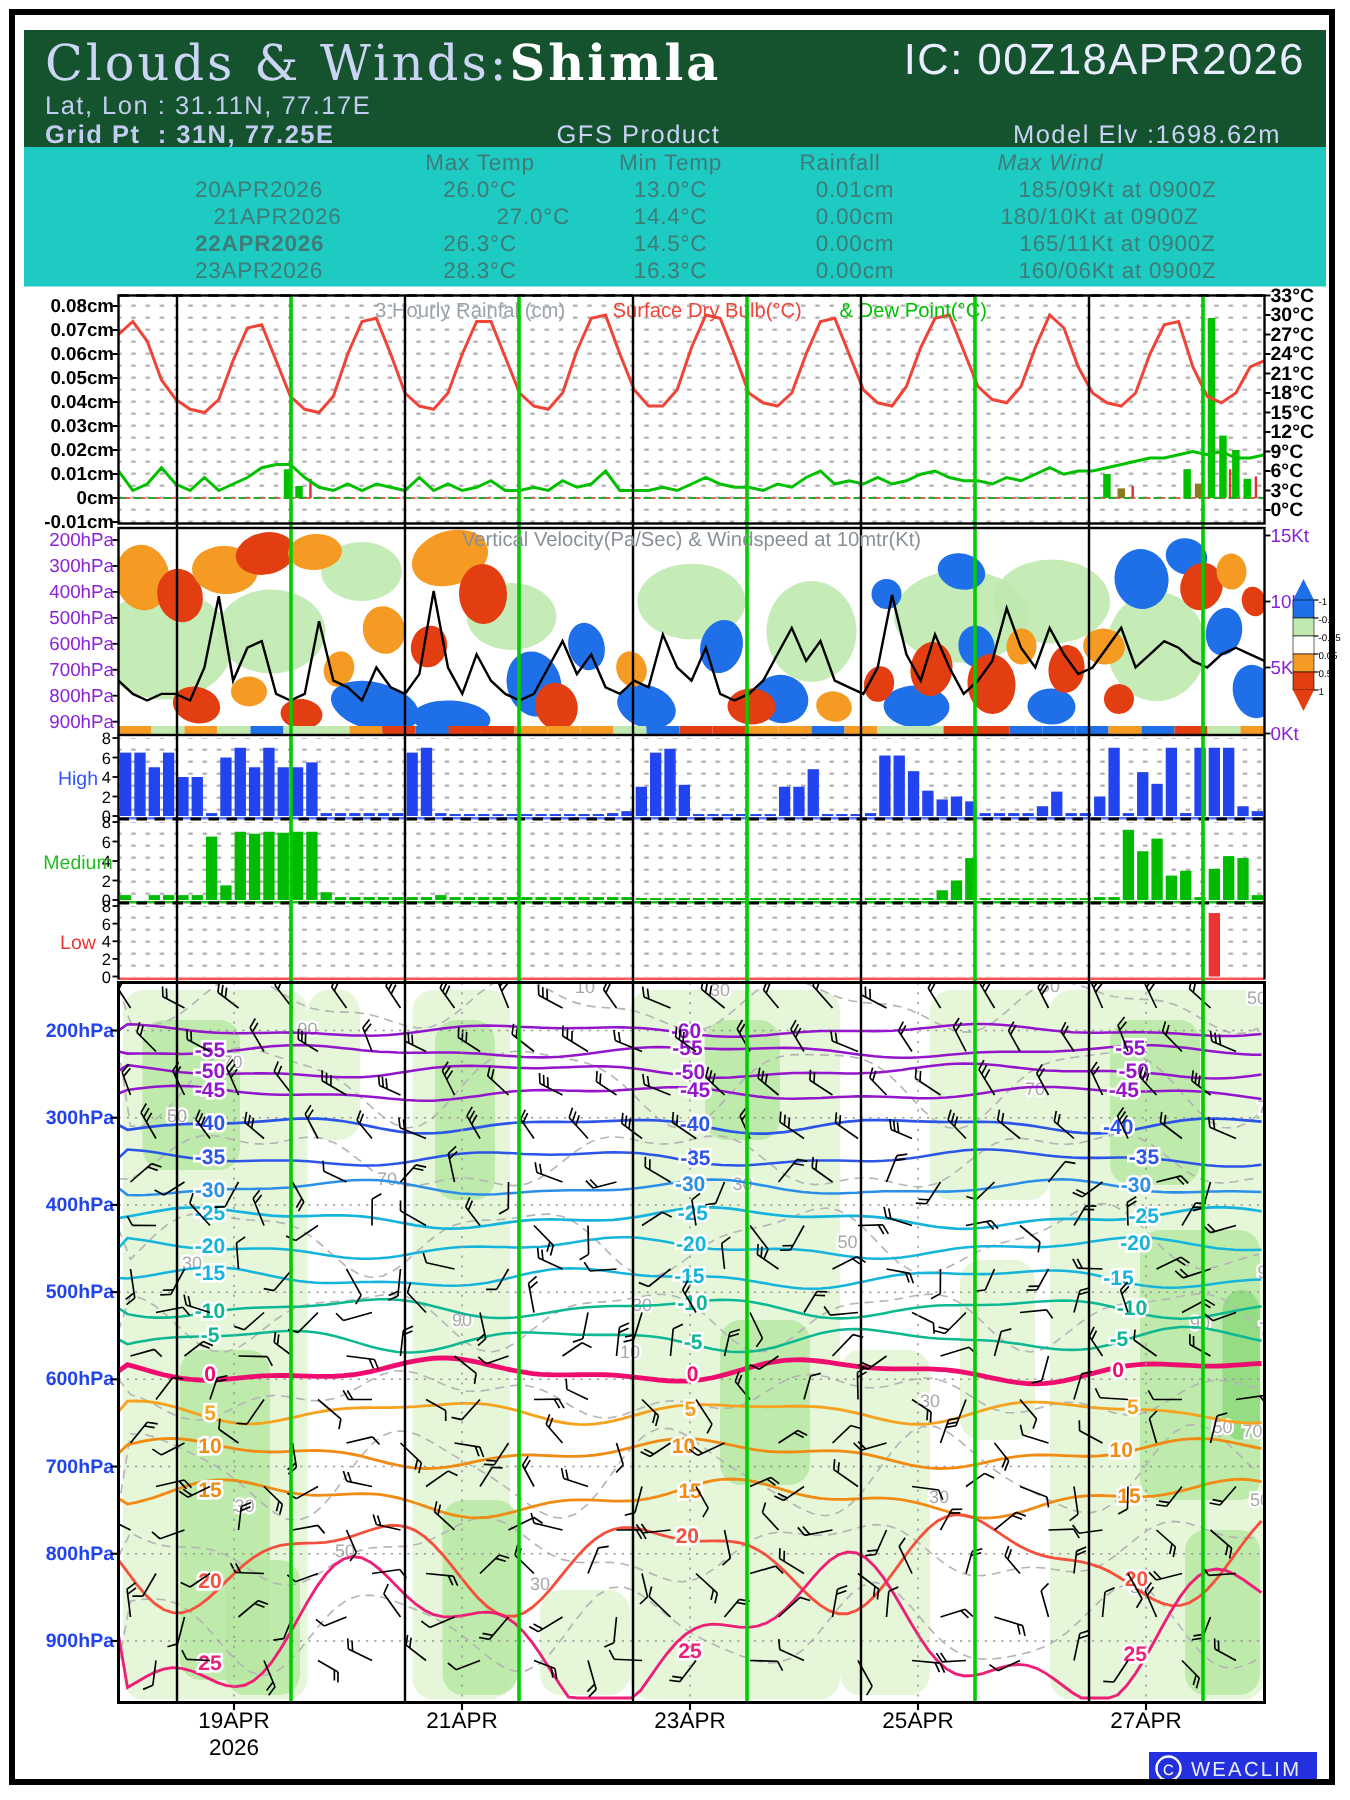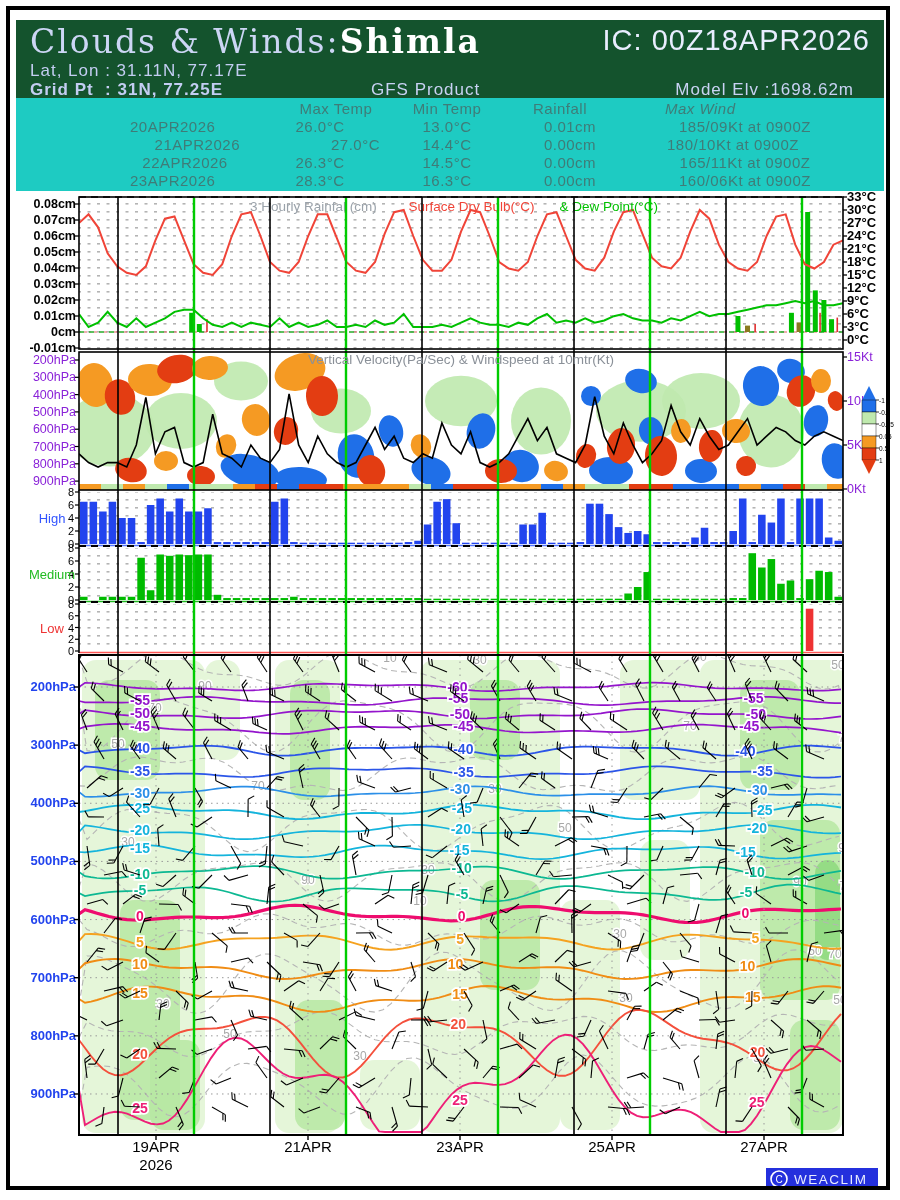--- a/index.html
+++ b/index.html
@@ -29,35 +29,35 @@
 <div id="page">
   <div id="hdr" style="background: #14532d;">
     <div class="t1"><span>Clouds &amp; Winds:</span><b>Shimla</b></div>
     <div class="ic">IC: 00Z18APR2026</div>
     <div class="t2">Lat, Lon : 31.11N, 77.17E</div>
     <div class="t3">Grid Pt  : 31N, 77.25E</div>
     <div class="gfs">GFS Product</div>
     <div class="elv">Model Elv :1698.62m</div>
   </div>
   <div id="tbl" style="background: rgb(30, 203, 194); color: rgb(63, 124, 120);">
-      <div class="cell" style="left: 240px; top: 2px; width: 160px; text-align: center;">Max Temp</div>
+      <div class="cell" style="left: 224px; top: 2px; width: 160px; text-align: center;">Max Temp</div>
       <div class="cell" style="left: 351px; top: 2px; width: 160px; text-align: center;">Min Temp</div>
       <div class="cell" style="left: 464px; top: 2px; width: 160px; text-align: center;">Rainfall</div>
       <div class="cell" style="left: 649px; top: 2px; width: 160px; text-align: left; font-style: italic;">Max Wind</div>
       <div class="cell" style="left: 114px; top: 20px; width: 110px; text-align: left;">20APR2026</div>
       <div class="cell" style="left: 244px; top: 20px; width: 120px; text-align: center;">26.0°C</div>
       <div class="cell" style="left: 371px; top: 20px; width: 120px; text-align: center;">13.0°C</div>
       <div class="cell" style="left: 494px; top: 20px; width: 120px; text-align: center;">0.01cm</div>
       <div class="cell" style="left: 619px; top: 20px; width: 220px; text-align: center;">185/09Kt at 0900Z</div>
-      <div class="cell" style="left: 114px; top: 38px; width: 110px; text-align: right;">21APR2026</div>
+      <div class="cell" style="left: 114px; top: 38px; width: 110px; text-align: center;">21APR2026</div>
       <div class="cell" style="left: 244px; top: 38px; width: 120px; text-align: right;">27.0°C</div>
       <div class="cell" style="left: 371px; top: 38px; width: 120px; text-align: center;">14.4°C</div>
       <div class="cell" style="left: 494px; top: 38px; width: 120px; text-align: center;">0.00cm</div>
       <div class="cell" style="left: 651px; top: 38px; width: 220px; text-align: left;">180/10Kt at 0900Z</div>
-      <div class="cell" style="left: 114px; top: 56px; width: 110px; text-align: center;">22APR2026</div>
+      <div class="cell" style="left: 114px; top: 56px; width: 110px; text-align: left; font-weight: bold;">22APR2026</div>
       <div class="cell" style="left: 244px; top: 56px; width: 120px; text-align: center;">26.3°C</div>
       <div class="cell" style="left: 371px; top: 56px; width: 120px; text-align: center;">14.5°C</div>
       <div class="cell" style="left: 494px; top: 56px; width: 120px; text-align: center;">0.00cm</div>
       <div class="cell" style="left: 619px; top: 56px; width: 220px; text-align: center;">165/11Kt at 0900Z</div>
       <div class="cell" style="left: 114px; top: 74px; width: 110px; text-align: left;">23APR2026</div>
       <div class="cell" style="left: 244px; top: 74px; width: 120px; text-align: center;">28.3°C</div>
       <div class="cell" style="left: 371px; top: 74px; width: 120px; text-align: center;">16.3°C</div>
       <div class="cell" style="left: 494px; top: 74px; width: 120px; text-align: center;">0.00cm</div>
       <div class="cell" style="left: 619px; top: 74px; width: 220px; text-align: center;">160/06Kt at 0900Z</div>
     </div>

